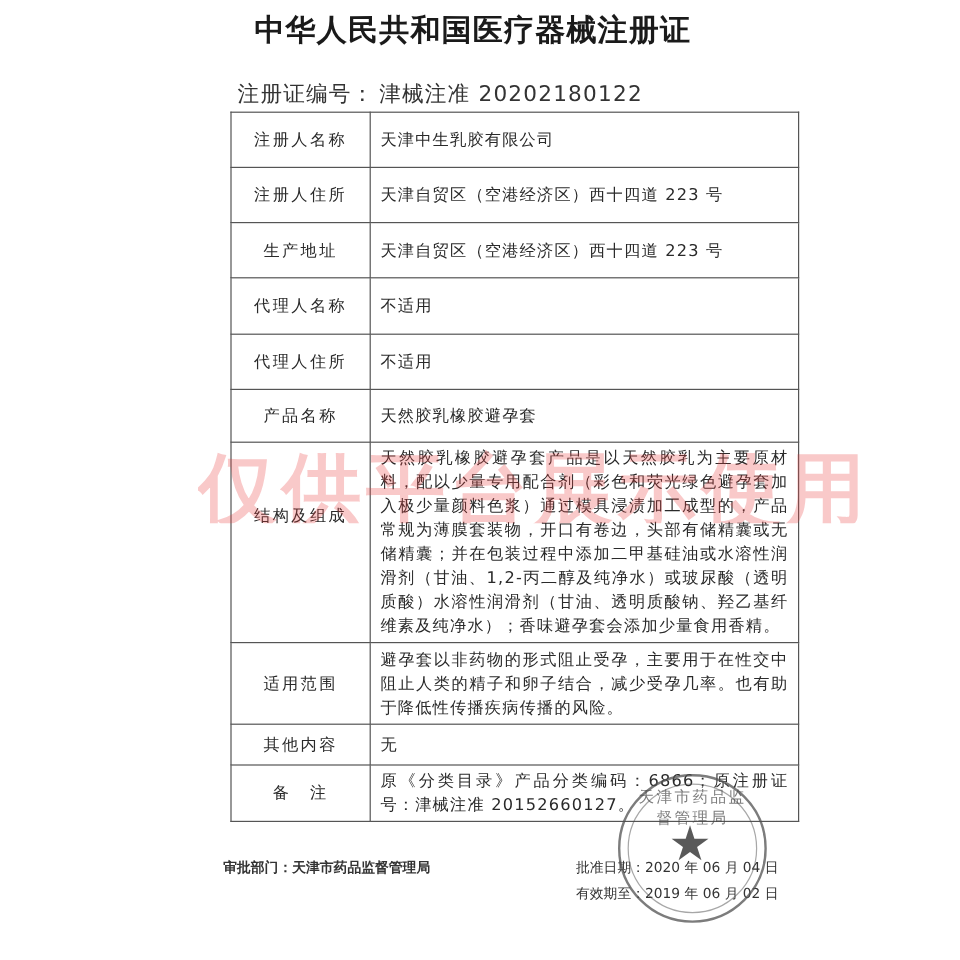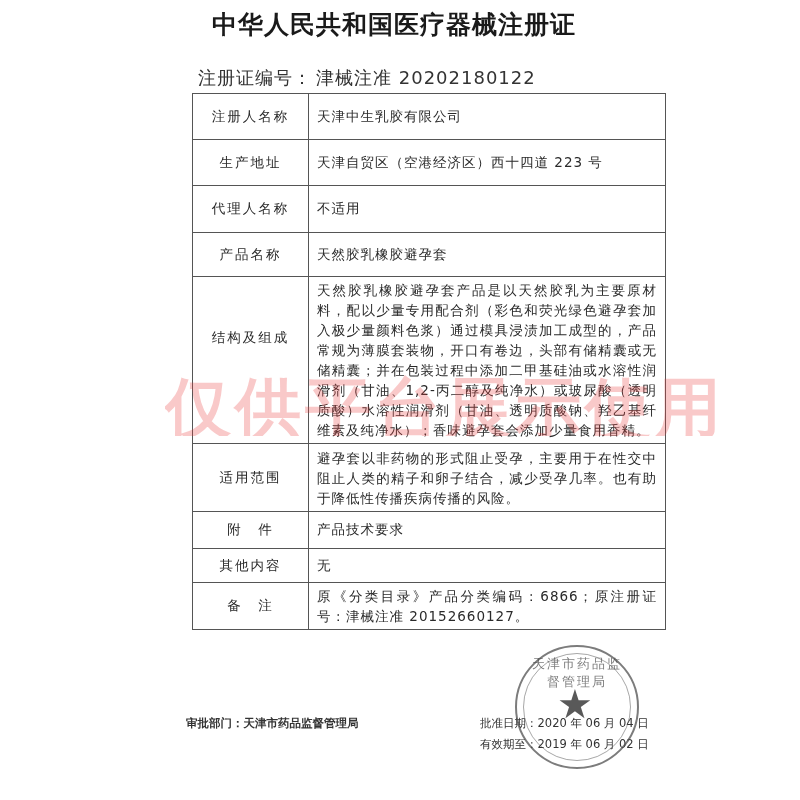--- a/index.html
+++ b/index.html
@@ -62,42 +62,46 @@
   <span>注册证编号：</span><span class="num">津械注准 20202180122</span>
 </div>
 
 <table class="cert">
   <tbody>
       <tr style="height:46px">
     <td class="label">注册人名称</td>
     <td class="value">天津中生乳胶有限公司</td>
   </tr>
   <tr style="height:46px">
+    <td class="label">注册人住所</td>
+    <td class="value">天津自贸区（空港经济区）西十四道 223 号</td>
+  </tr>
+  <tr style="height:46px">
     <td class="label">生产地址</td>
     <td class="value">天津自贸区（空港经济区）西十四道 223 号</td>
   </tr>
   <tr style="height:47px">
     <td class="label">代理人名称</td>
+    <td class="value">不适用</td>
+  </tr>
+  <tr style="height:46px">
+    <td class="label">代理人住所</td>
     <td class="value">不适用</td>
   </tr>
   <tr style="height:44px">
     <td class="label">产品名称</td>
     <td class="value">天然胶乳橡胶避孕套</td>
   </tr>
   <tr style="height:140px">
     <td class="label" style="vertical-align:top;padding-top:52px">结构及组成</td>
     <td class="value multi">天然胶乳橡胶避孕套产品是以天然胶乳为主要原材料，配以少量专用配合剂（彩色和荧光绿色避孕套加入极少量颜料色浆）通过模具浸渍加工成型的，产品常规为薄膜套装物，开口有卷边，头部有储精囊或无储精囊；并在包装过程中添加二甲基硅油或水溶性润滑剂（甘油、1,2-丙二醇及纯净水）或玻尿酸（透明质酸）水溶性润滑剂（甘油、透明质酸钠、羟乙基纤维素及纯净水）；香味避孕套会添加少量食用香精。</td>
   </tr>
   <tr style="height:68px">
     <td class="label">适用范围</td>
     <td class="value multi">避孕套以非药物的形式阻止受孕，主要用于在性交中阻止人类的精子和卵子结合，减少受孕几率。也有助于降低性传播疾病传播的风险。</td>
-  </tr>
-  <tr style="height:37px">
-    <td class="label">附　件</td>
-    <td class="value">产品技术要求</td>
   </tr>
   <tr style="height:34px">
     <td class="label">其他内容</td>
     <td class="value">无</td>
   </tr>
   <tr style="height:47px">
     <td class="label">备　注</td>
     <td class="value multi">原《分类目录》产品分类编码：6866；原注册证号：津械注准 20152660127。</td>
   </tr>
 </tbody>

